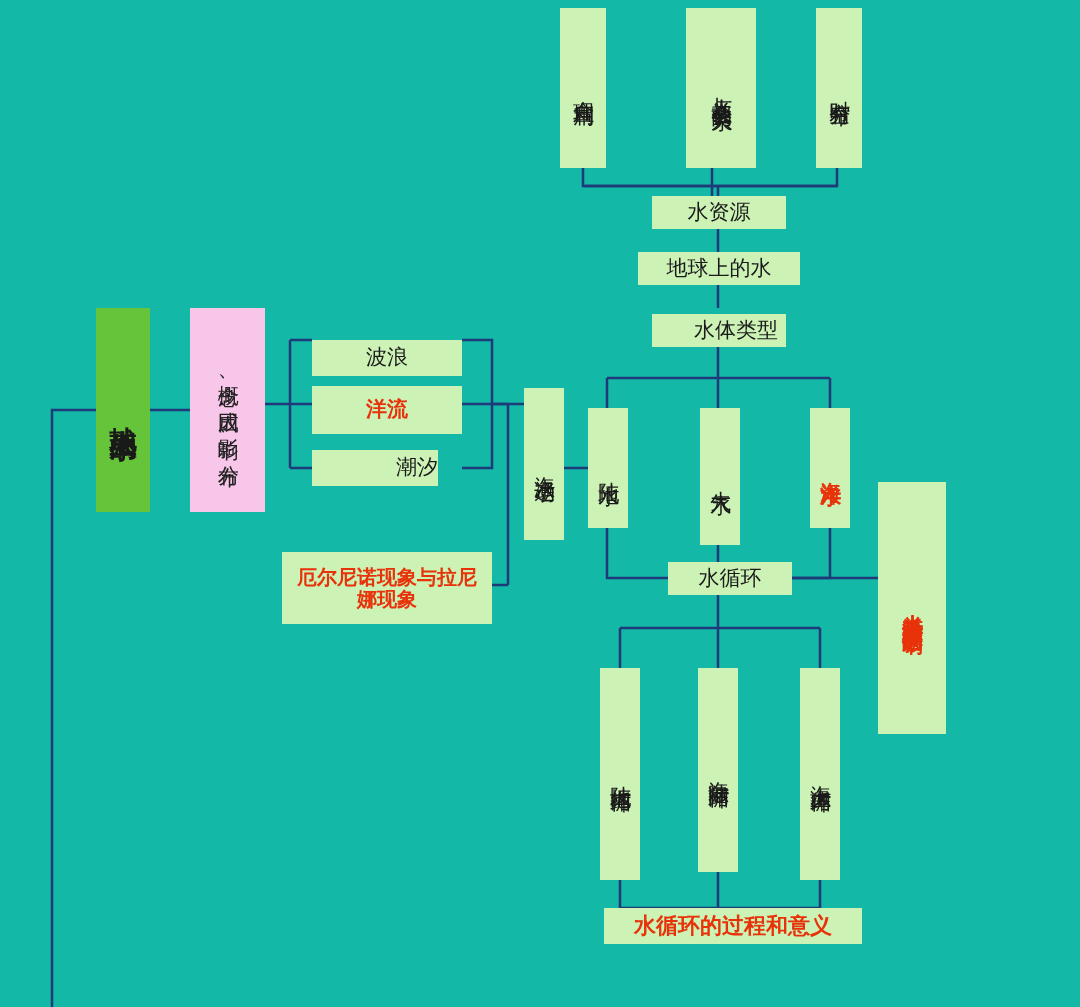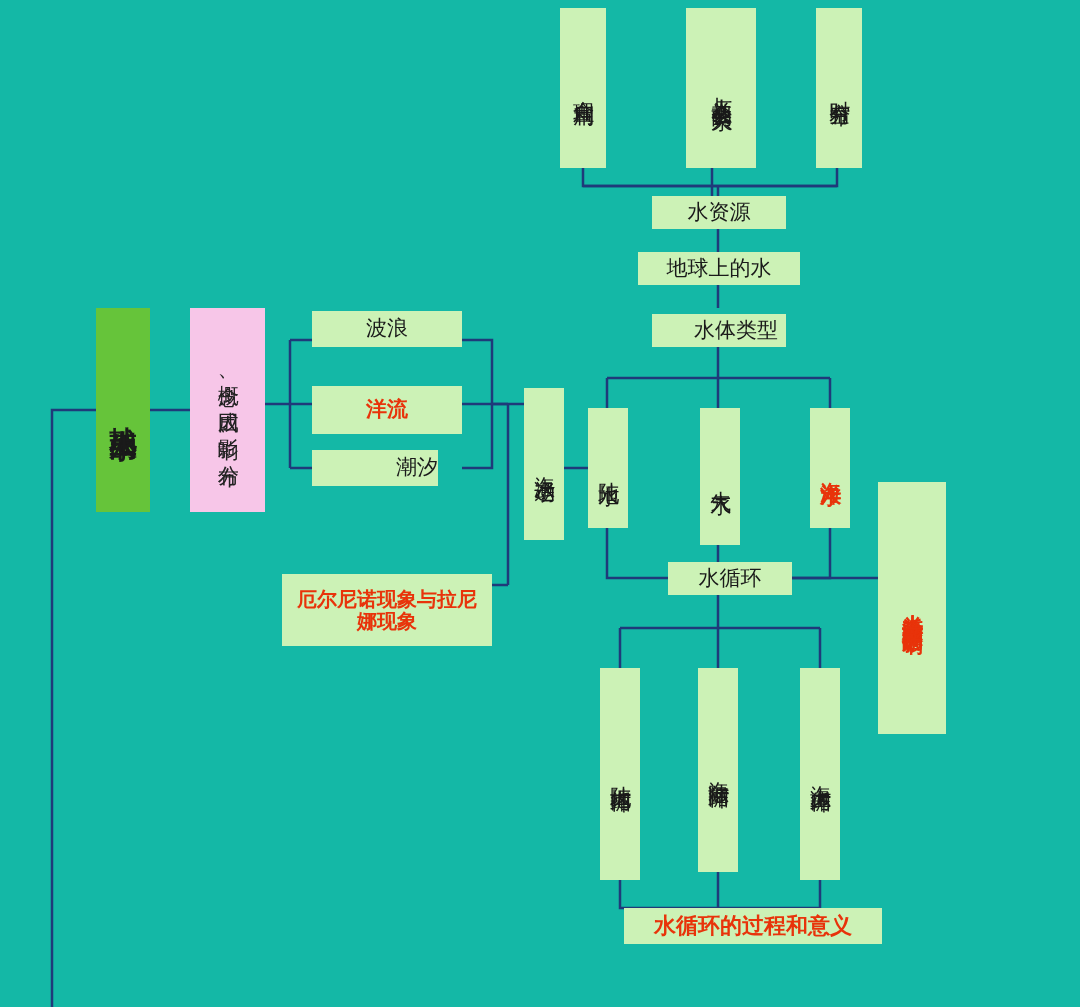--- a/index.html
+++ b/index.html
@@ -177,45 +177,45 @@
   </div>
 
   <div class="node green vert med" style="left:698px; top:668px; width:40px; height:204px;">
     <span>海陆间循环</span>
   </div>
 
   <div class="node green vert med" style="left:800px; top:668px; width:40px; height:212px;">
     <span>海上内循环</span>
   </div>
 
-  <div class="node green med red-text" style="left:624px; top:908px; width:258px; height:36px; font-size:22px;">
+  <div class="node green med red-text" style="left:604px; top:908px; width:258px; height:36px; font-size:22px;">
     <span>水循环的过程和意义</span>
   </div>
 
   <div class="node darkgreen vert big" style="left:96px; top:308px; width:54px; height:204px;">
     <span>地球上的水</span>
   </div>
 
   <div class="node pink vert med" style="left:190px; top:308px; width:75px; height:204px;">
     <span>概念、成因、影响、分布</span>
   </div>
 
-  <div class="node green med" style="left:312px; top:311px; width:150px; height:36px;">
+  <div class="node green med" style="left:312px; top:340px; width:150px; height:36px;">
     <span>波浪</span>
   </div>
 
   <div class="node green med red-text" style="left:312px; top:386px; width:150px; height:48px;">
     <span>洋流</span>
   </div>
 
   <div class="node green med" style="left:312px; top:450px; width:126px; height:36px;justify-content:flex-end;">
     <span>潮汐</span>
   </div>
 
-  <div class="node green sm red-text" style="left:282px; top:552px; width:210px; height:72px; padding:0 10px; font-size:20px;margin-top:22px;">
+  <div class="node green sm red-text" style="left:282px; top:552px; width:210px; height:72px; padding:0 10px; font-size:20px;">
     <span>厄尔尼诺现象与拉尼娜现象</span>
   </div>
 
   <div class="node green vert med" style="left:524px; top:388px; width:40px; height:152px;">
     <span>海水运动</span>
   </div>
 
 </div>
 
 </body></html>

